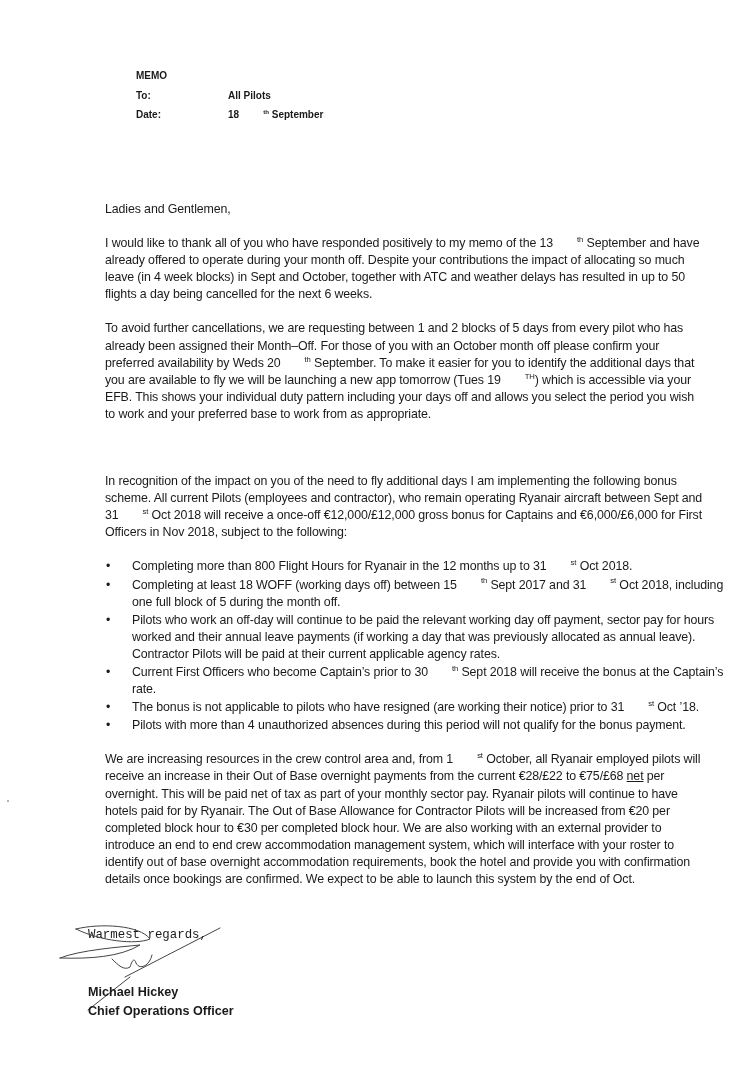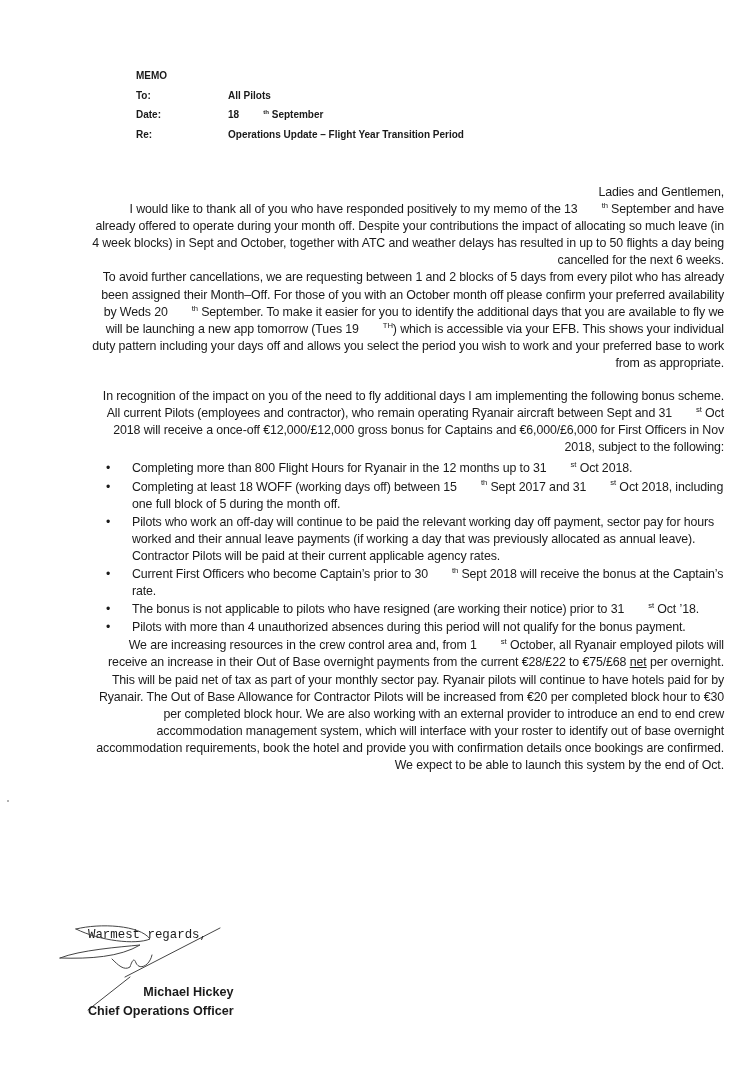--- a/index.html
+++ b/index.html
@@ -11,46 +11,43 @@
   .page { position: absolute; left: 0; top: 0; width: 733px; height: 1083px; background: #fff; }
   .header { position: absolute; left: 88px; top: 66px; font-weight: bold; font-size: 10px; margin-left: 48px; }
   .header .row { height: 19.6px; line-height: 19.6px; white-space: nowrap; }
   .header .lbl { display: inline-block; width: 92px; }
   .header .val { display: inline-block; text-align: right; }
   sup { font-size: 0.62em; line-height: 0; vertical-align: super; padding-left: 24px; }
   .body {
     position: absolute; left: 88px; top: 184px; width: 636px;
     font-size: 12.4px; line-height: 17.1px; letter-spacing: -0.12px;
   }
-  .body p { margin: 0; text-align: right; }
+  .body p { margin: 17px; }
   .gap { height: 16px; }
   ul.conds { margin: 4px 0 0 0; padding: 0; list-style: none; }
   ul.conds li { position: relative; padding-left: 44px; margin-bottom: 1px; }
   ul.conds li .bullet { position: absolute; left: 18px; top: 0; }
   u { text-decoration: underline; }
   .closing { position: absolute; left: 88px; top: 928px; font-size: 12.4px; font-family: Liberation Mono, monospace; }
-  .sig-name { position: absolute; left: 88px; top: 983px; font-weight: bold; font-size: 12.6px; line-height: 19px; text-align: right; }
+  .sig-name { position: absolute; left: 88px; top: 983px; font-weight: bold; font-size: 12.6px; line-height: 19px; }
   .signature { position: absolute; left: 40px; top: 915px; width: 240px; height: 110px; pointer-events: none; }
   .speck { position: absolute; left: 7px; top: 800px; width: 2px; height: 2px; background: #999; border-radius: 1px; }
 </style>
 </head>
 <body>
 
 <div class="page">
 
   <div class="header">
     <div class="row">MEMO</div>
     <div class="row">
       <span class="lbl">To:</span><span class="val">All Pilots</span>
     </div>
     <div class="row">
       <span class="lbl">Date:</span><span class="val"><span>18</span><sup>th</sup><span> September</span></span>
-    </div>
-    <div class="row">
-      <span class="lbl">Re:</span><span class="val">Operations Update – Flight Year Transition Period</span>
     </div>
   </div>
 
   <div class="body">
     <p>Ladies and Gentlemen,</p>
     <p><span>I would like to thank all of you who have responded positively to my memo of the 13</span><sup>th</sup><span> September and have already offered to operate during your month off. Despite your contributions the impact of allocating so much leave (in 4 week blocks) in Sept and October, together with ATC and weather delays has resulted in up to 50 flights a day being cancelled for the next 6 weeks.</span></p>
     <p><span>To avoid further cancellations, we are requesting between 1 and 2 blocks of 5 days from every pilot who has already been assigned their Month–Off. For those of you with an October month off please confirm your preferred availability by Weds 20</span><sup>th</sup><span> September. To make it easier for you to identify the additional days that you are available to fly we will be launching a new app tomorrow (Tues 19</span><sup>TH</sup><span>) which is accessible via your EFB. This shows your individual duty pattern including your days off and allows you select the period you wish to work and your preferred base to work from as appropriate.</span></p>
     <div class="gap"></div>
     <p><span>In recognition of the impact on you of the need to fly additional days I am implementing the following bonus scheme. All current Pilots (employees and contractor), who remain operating Ryanair aircraft between Sept and 31</span><sup>st</sup><span> Oct 2018 will receive a once-off €12,000/£12,000 gross bonus for Captains and €6,000/£6,000 for First Officers in Nov 2018, subject to the following:</span></p>
 

